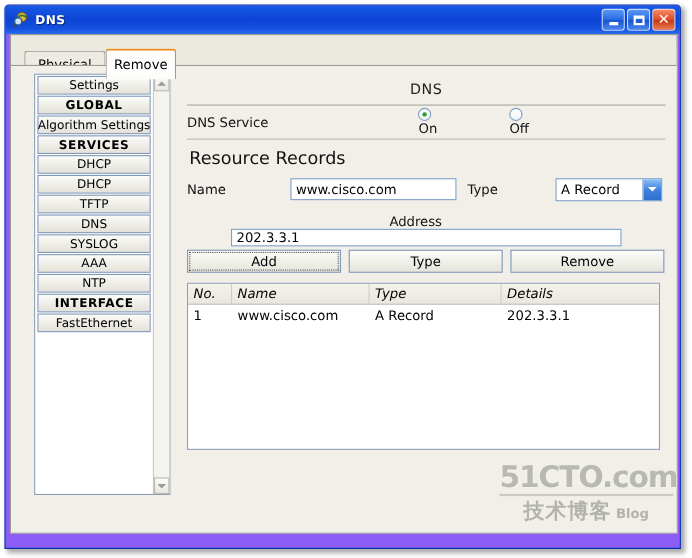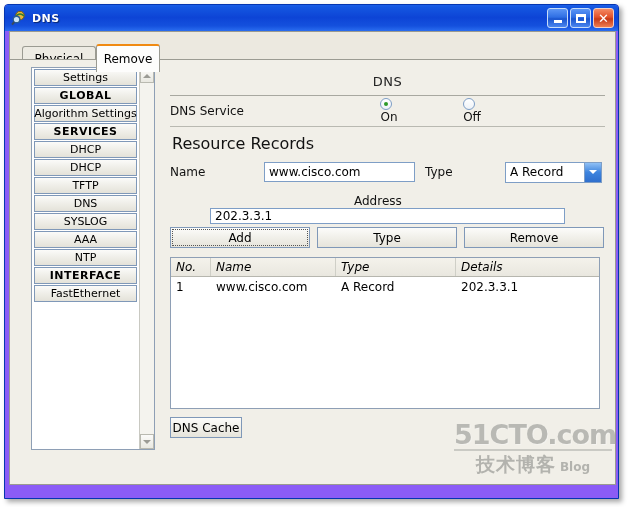--- a/index.html
+++ b/index.html
@@ -519,21 +519,20 @@
             <span class="cell c-det">Details</span>
           </div>
           <div class="rec-row">
             <span class="cell c-no">1</span>
             <span class="cell c-name">www.cisco.com</span>
             <span class="cell c-type">A Record</span>
             <span class="cell c-det">202.3.3.1</span>
           </div>
         </div>
 
-        <div class="btn" id="cache-btn">DNS Cache</div>
       </div>
 
       <div id="watermark">
         <div id="wm-top">51CTO.com</div>
         <div id="wm-bot">
           <span id="wm-cn">技术博客</span>
           <span id="wm-blog">Blog</span>
         </div>
       </div>
 

